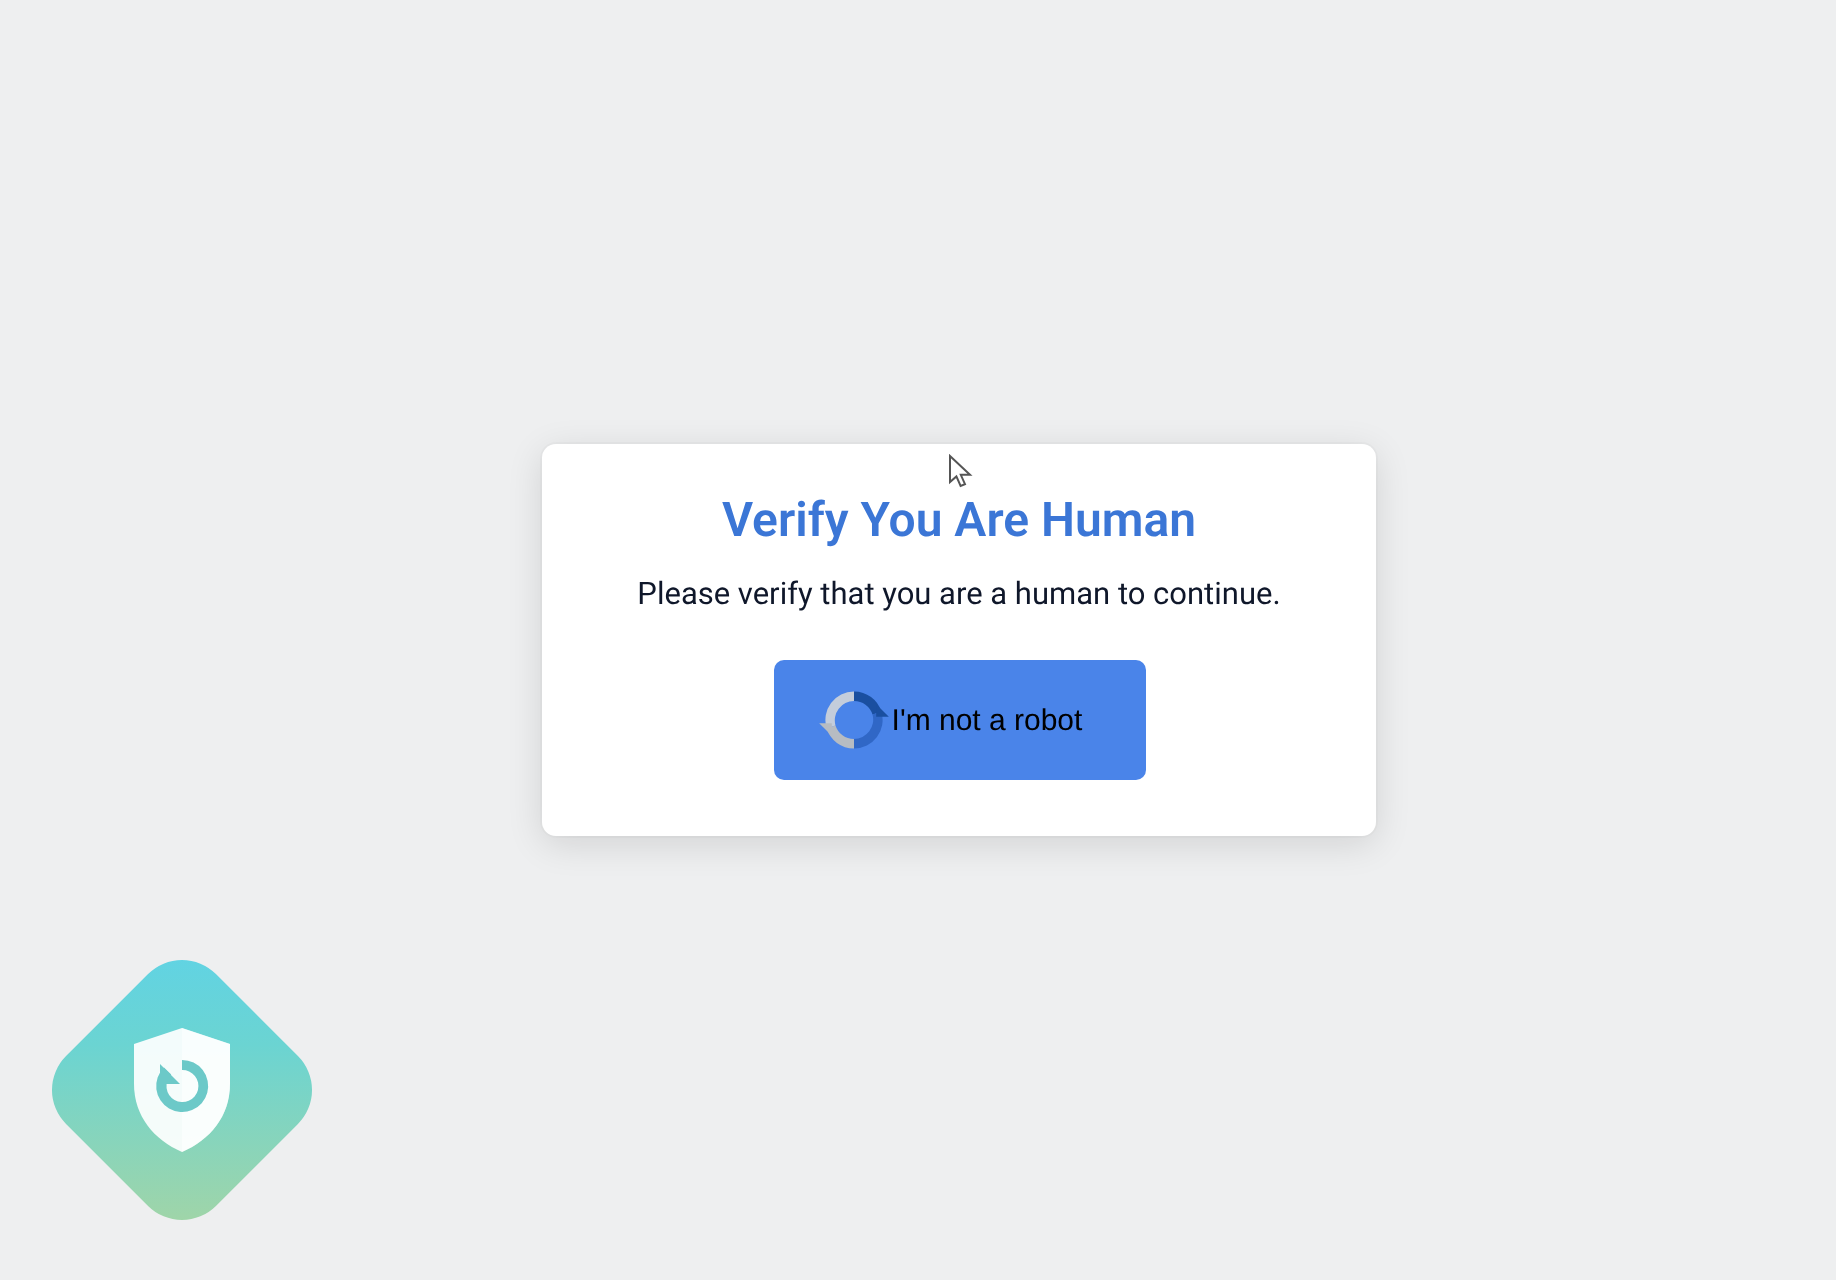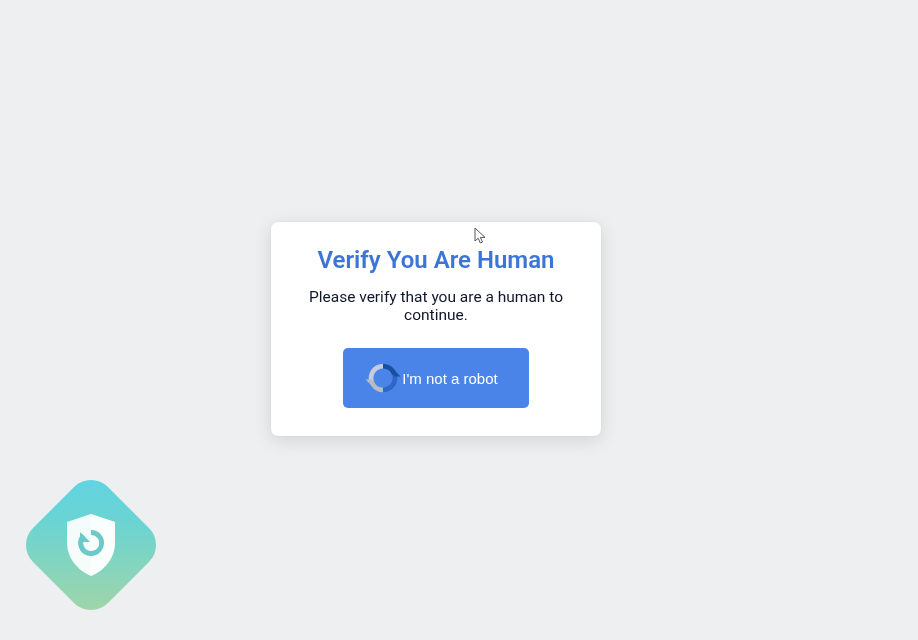--- a/index.html
+++ b/index.html
@@ -8,21 +8,21 @@
       height: 640px;
       background: #eeeff0;
       font-family: -apple-system, BlinkMacSystemFont, "Segoe UI", Roboto, Helvetica, Arial, sans-serif;
       position: relative;
       overflow: hidden;
     }
     .dialog {
       position: absolute;
       left: 271px;
       top: 222px;
-      width: 330px;
+      width: 417px;
       background: #ffffff;
       border-radius: 7px;
       box-shadow: 0 4px 18px rgba(0,0,0,0.12), 0 0 0 1px rgba(0,0,0,0.02);
       padding: 24px 20px 28px;
       text-align: center;
     }
     .dialog-title {
       font-size: 24px;
       font-weight: 600;
       color: #3b76d6;
@@ -32,21 +32,21 @@
       font-size: 15.5px;
       color: #0f172a;
       margin-bottom: 24px;
     }
     .verify-button {
       display: inline-flex;
       align-items: center;
       justify-content: center;
       gap: 0;
       background: #4a84e9;
-      color: #ffffff;
+      color: #000000;
       border: none;
       border-radius: 5px;
       padding: 0 24px 0 14px;
       height: 60px;
       width: 186px;
       cursor: pointer;
       font-size: 15px;
       font-weight: 400;
     }
     .recaptcha-icon {

